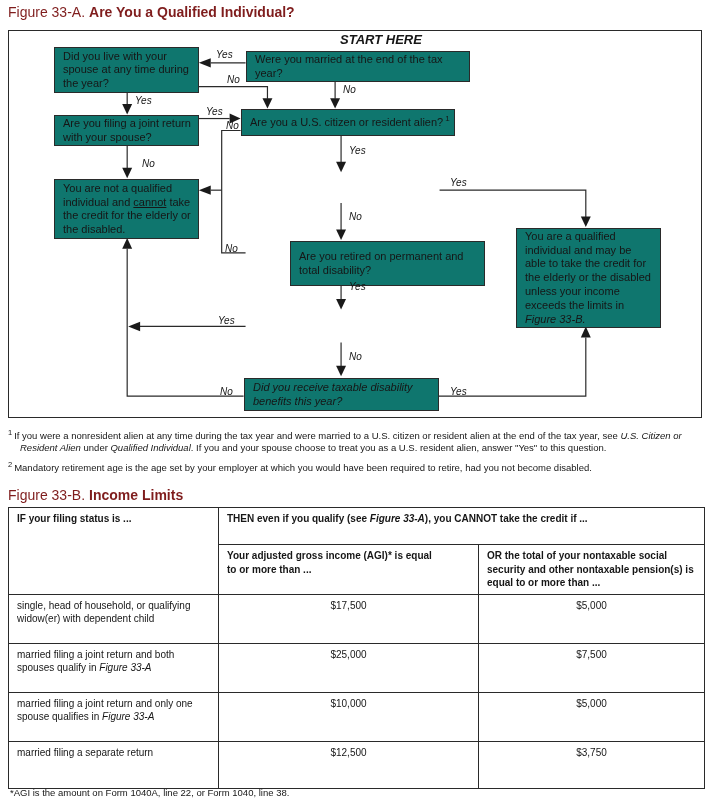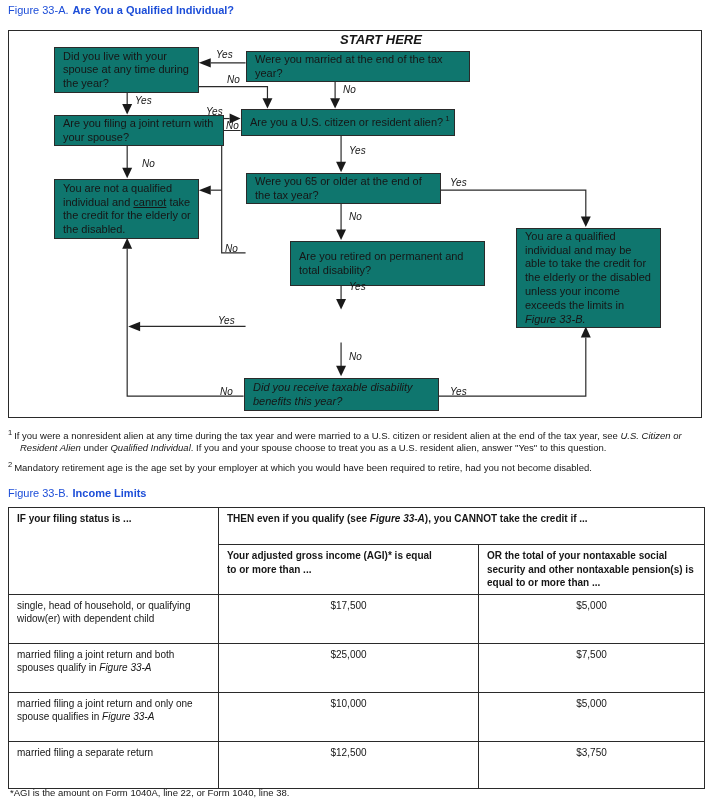--- a/index.html
+++ b/index.html
@@ -1,18 +1,18 @@
 <!DOCTYPE html>
 <html><head>
 <meta charset="utf-8">
 <style>
   html,body{margin:0;padding:0;background:#fff;}
   #page{position:relative;width:712px;height:804px;background:#fff;
         font-family:"Liberation Sans","DejaVu Sans",sans-serif;color:#161616;overflow:hidden;}
-  .figtitle{position:absolute;left:8px;font-size:11px;color:#1d4ed8;}
+  .figtitle{position:absolute;left:8px;font-size:14px;color:#7f1d1d;}
   .figtitle .bold{font-weight:bold;margin-left:4px;}
   
   #flowchart{position:absolute;left:8px;top:30px;width:694px;height:388px;
              border:1px solid #2a2a2a;box-sizing:border-box;background:#fff;}
   #flow-svg{position:absolute;left:0;top:0;width:100%;height:100%;}
   .fbox{position:absolute;border:1px solid #2a2a2a;background:#0f766e;box-sizing:border-box;
         display:flex;flex-direction:column;justify-content:center;
         font-size:11px;line-height:13.5px;padding:1px 5px 1px 8px;}
   .fbox .inner{display:block;}
   .fbox sup{font-size:8px;vertical-align:super;line-height:0;margin-left:2px;}
@@ -110,31 +110,28 @@
     </svg>
 
     <div id="start-here">START HERE</div>
 
     <div class="fbox" style="left:237px;top:20px;width:224px;height:31px;">
       <span class="inner">Were you married at the end of the tax year?</span>
     </div>
     <div class="fbox" style="left:45px;top:16px;width:145px;height:46px;">
       <span class="inner">Did you live with your spouse at any time during the year?</span>
     </div>
-    <div class="fbox" style="left:45px;top:84px;width:170px;height:31px;">
+    <div class="fbox" style="left:45px;top:84px;width:145px;height:31px;">
       <span class="inner">Are you filing a joint return with your spouse?</span>
     </div>
     <div class="fbox" style="left:232px;top:78px;width:214px;height:27px;white-space:nowrap;">
       <span class="inner"><span>Are you a U.S. citizen or resident alien?</span><sup>1</sup></span>
     </div>
     <div class="fbox" style="left:45px;top:148px;width:145px;height:60px;">
       <span class="inner"><span>You are not a qualified individual and </span><span class="u">cannot</span><span> take the credit for the elderly or the disabled.</span></span>
-    </div>
-    <div class="fbox" style="left:237px;top:142px;width:195px;height:31px;">
-      <span class="inner">Were you 65 or older at the end of the tax year?</span>
     </div>
     <div class="fbox" style="left:237px;top:210px;width:195px;height:45px;margin-left:44px;">
       <span class="inner">Are you retired on permanent and total disability?</span>
     </div>
     <div class="fbox" style="left:235px;top:347px;width:195px;height:33px;font-style:italic;">
       <span class="inner">Did you receive taxable disability benefits this year?</span>
     </div>
     <div class="fbox" style="left:507px;top:197px;width:145px;height:100px;line-height:13.8px;">
       <span class="inner"><span>You are a qualified individual and may be able to take the credit for the elderly or the disabled unless your income exceeds the limits in </span><span class="it">Figure 33-B.</span></span>
     </div>

